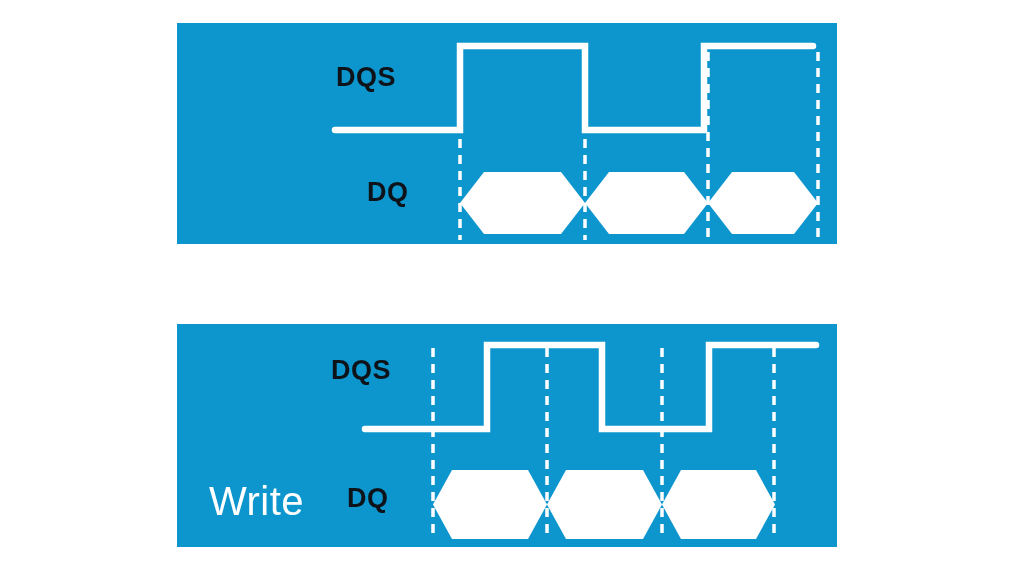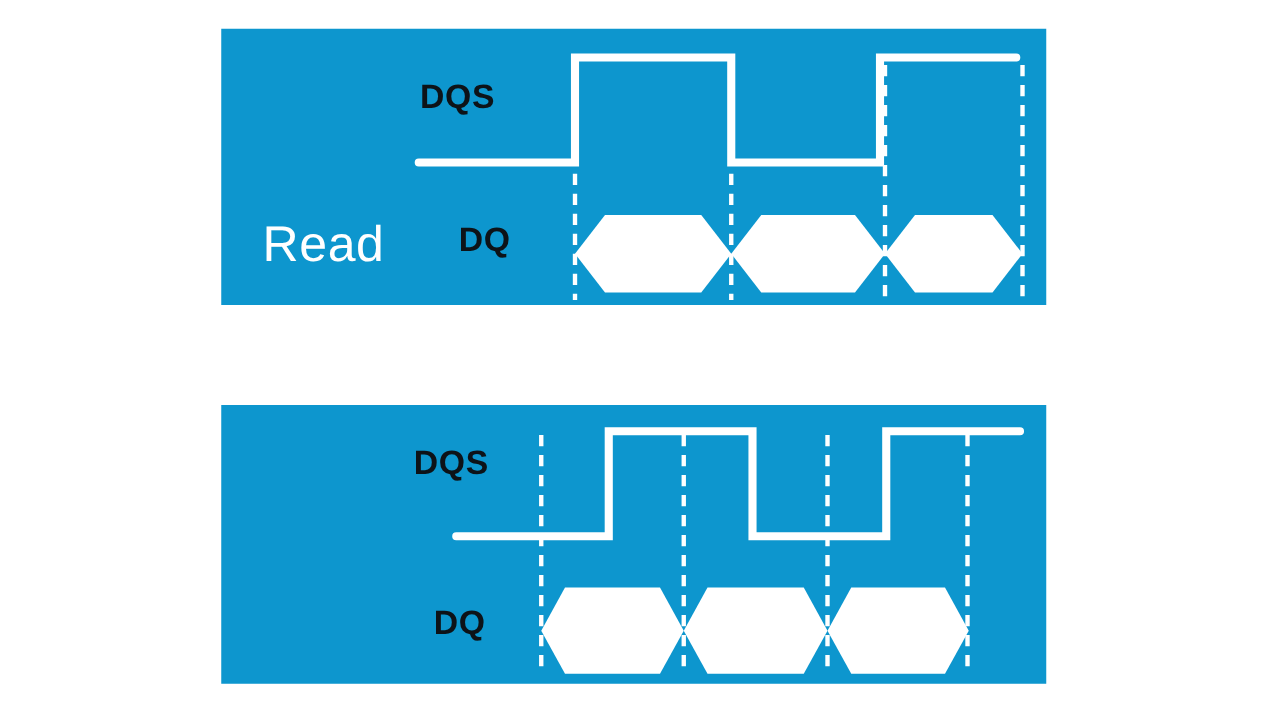--- a/index.html
+++ b/index.html
@@ -61,33 +61,33 @@
     <svg class="wave" viewBox="0 0 660 221" preserveAspectRatio="none">
         <line x1="283" y1="116" x2="283" y2="217" stroke="#ffffff" stroke-width="3.5" stroke-dasharray="9 7"></line>
         <line x1="408" y1="116" x2="408" y2="217" stroke="#ffffff" stroke-width="3.5" stroke-dasharray="9 7"></line>
         <line x1="531" y1="29" x2="531" y2="217" stroke="#ffffff" stroke-width="3.5" stroke-dasharray="9 7"></line>
         <line x1="641" y1="29" x2="641" y2="217" stroke="#ffffff" stroke-width="3.5" stroke-dasharray="9 7"></line>
         <path d="M158 107 L283 107 L283 23 L408 23 L408 107 L527 107 L527 23 L636 23" fill="none" stroke="#ffffff" stroke-width="6.5" stroke-linecap="round" stroke-linejoin="miter"></path>
         <polygon points="283,180 307,149 384,149 408,180 384,211 307,211" fill="#ffffff"></polygon>
         <polygon points="408,180 432,149 507,149 531,180 507,211 432,211" fill="#ffffff"></polygon>
         <polygon points="531,180 555,149 617,149 641,180 617,211 555,211" fill="#ffffff"></polygon>
       </svg>
-    <div class="label row-label">Read</div>
     <div class="label sig-label strobe-label">DQS</div>
     <div class="label sig-label data-label">DQ</div>
   </section>
 
   <section class="panel panel-write">
     <svg class="wave" viewBox="0 0 660 223" preserveAspectRatio="none">
         <line x1="256" y1="24" x2="256" y2="216" stroke="#ffffff" stroke-width="3.5" stroke-dasharray="9 7"></line>
         <line x1="370" y1="24" x2="370" y2="216" stroke="#ffffff" stroke-width="3.5" stroke-dasharray="9 7"></line>
         <line x1="485" y1="24" x2="485" y2="216" stroke="#ffffff" stroke-width="3.5" stroke-dasharray="9 7"></line>
         <line x1="597" y1="24" x2="597" y2="216" stroke="#ffffff" stroke-width="3.5" stroke-dasharray="9 7"></line>
         <path d="M188 105 L310 105 L310 21 L425 21 L425 105 L532 105 L532 21 L639 21" fill="none" stroke="#ffffff" stroke-width="6.5" stroke-linecap="round" stroke-linejoin="miter"></path>
         <polygon points="256,180.5 275,146 351,146 370,180.5 351,215 275,215" fill="#ffffff"></polygon>
         <polygon points="370,180.5 389,146 466,146 485,180.5 466,215 389,215" fill="#ffffff"></polygon>
         <polygon points="485,180.5 504,146 579,146 598,180.5 579,215 504,215" fill="#ffffff"></polygon>
       </svg>
+    <div class="label row-label">Write</div>
     <div class="label sig-label strobe-label">DQS</div>
     <div class="label sig-label data-label">DQ</div>
   </section>
 
 </div>
 
 </body></html>

